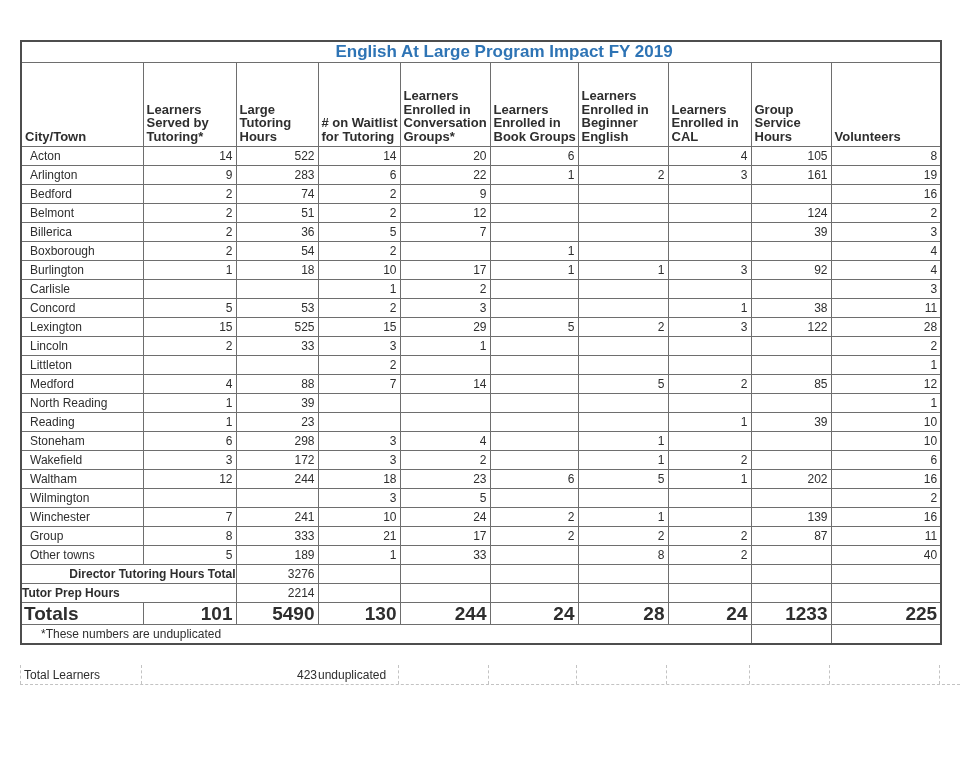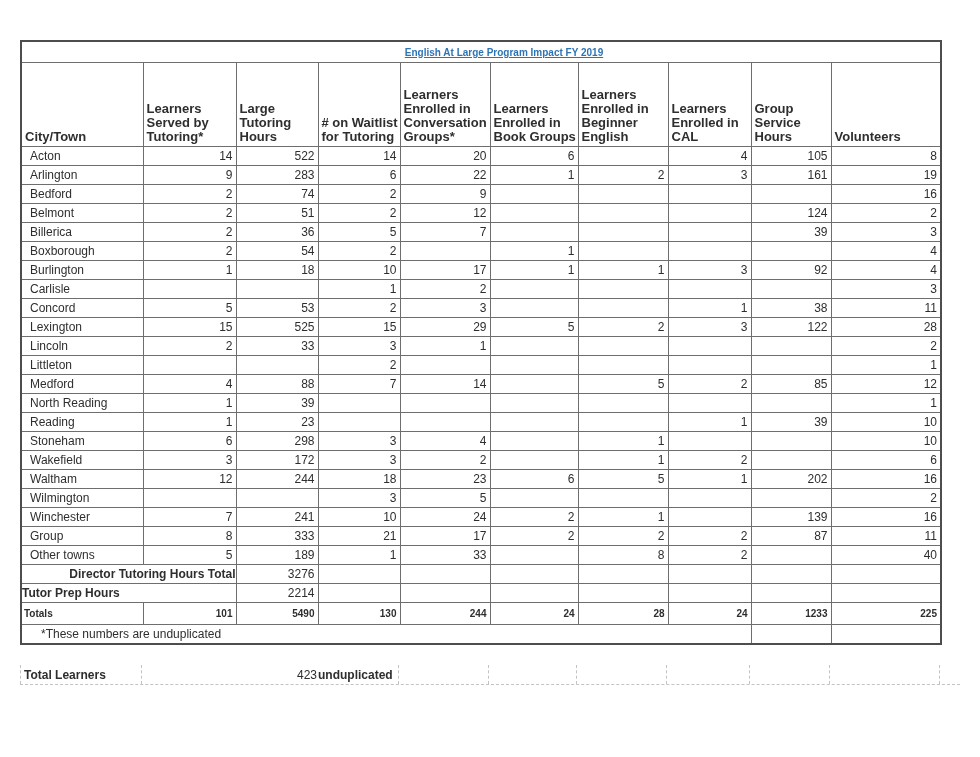--- a/index.html
+++ b/index.html
@@ -11,54 +11,54 @@
     width: 920px; table-layout: fixed;
     border-collapse: collapse;
     border: 2px solid #4d4d4d;
     color: #2e2e2e;
     font-size: 12px;
   }
   table.impact td, table.impact th { border: 1px solid #6e6e6e; overflow: hidden; white-space: normal; }
 
   
   .title-row th { height: 21px; text-align: center; vertical-align: middle; border-bottom: 1px solid #6e6e6e; }
-  .title-link { font-weight: bold; font-size: 10px; text-decoration: underline; color: #2E74B5; cursor: pointer; padding-left: 46px; }
+  .title-link { font-weight: bold; font-size: 17px; color: #2E74B5; cursor: pointer; padding-left: 46px; }
 
   
   .header-row th {
     height: 84px; vertical-align: bottom; text-align: left;
     font-weight: bold; font-size: 13px; line-height: 13.8px;
     padding: 1px 1px 2px 3px;
   }
 
   
   tbody td { height: 18.6px; line-height: 18px; }
   td.city { text-align: left; padding-left: 8px; white-space: nowrap; }
   td.num  { text-align: right; padding-right: 3px; }
 
   
   .director-row td, .prep-row td { height: 18.6px; }
   .director-row .label { font-weight: bold; text-align: right; padding-left: 11px; white-space: nowrap; }
   .prep-row .label { font-weight: bold; text-align: left; }
   .totals-row td {
-    height: 22px; font-weight: bold; font-size: 10px; line-height: 21px;
+    height: 22px; font-weight: bold; font-size: 19px; line-height: 21px;
     border-top: 2px solid #4d4d4d; border-bottom: 2px solid #4d4d4d;
   }
   .totals-row .label { text-align: left; padding-left: 2px; }
   .footnote-row td { height: 18.6px; text-align: left; padding-left: 19px; }
 
   
   .bottom-row {
     position: absolute; left: 20px; top: 665px; width: 940px; height: 20px;
     display: flex; align-items: center;
     border-bottom: 1px dashed #c3c3c3;
     font-size: 12px; color: #2e2e2e;
   }
   .b-cell { height: 100%; display: flex; align-items: center; }
-  .b-dash { border-right: 1px dashed #c3c3c3; font-weight: bold; }
+  .b-dash { border-right: 1px dashed #c3c3c3; }
   .b-left { border-left: 1px dashed #c3c3c3; }
   .b-label { width: 122px; padding-left: 3px; }
   .b-value { width: 175px; justify-content: flex-end; }
   .b-note  { width: 82px; padding-left: 1px; }
   .b-e1 { width: 90px; } .b-e2 { width: 88px; } .b-e3 { width: 90px; }
   .b-e4 { width: 83px; } .b-e5 { width: 80px; } .b-e6 { width: 110px; }
   .b-tail { width: 20px; }
 </style>
 </head>
 <body>

